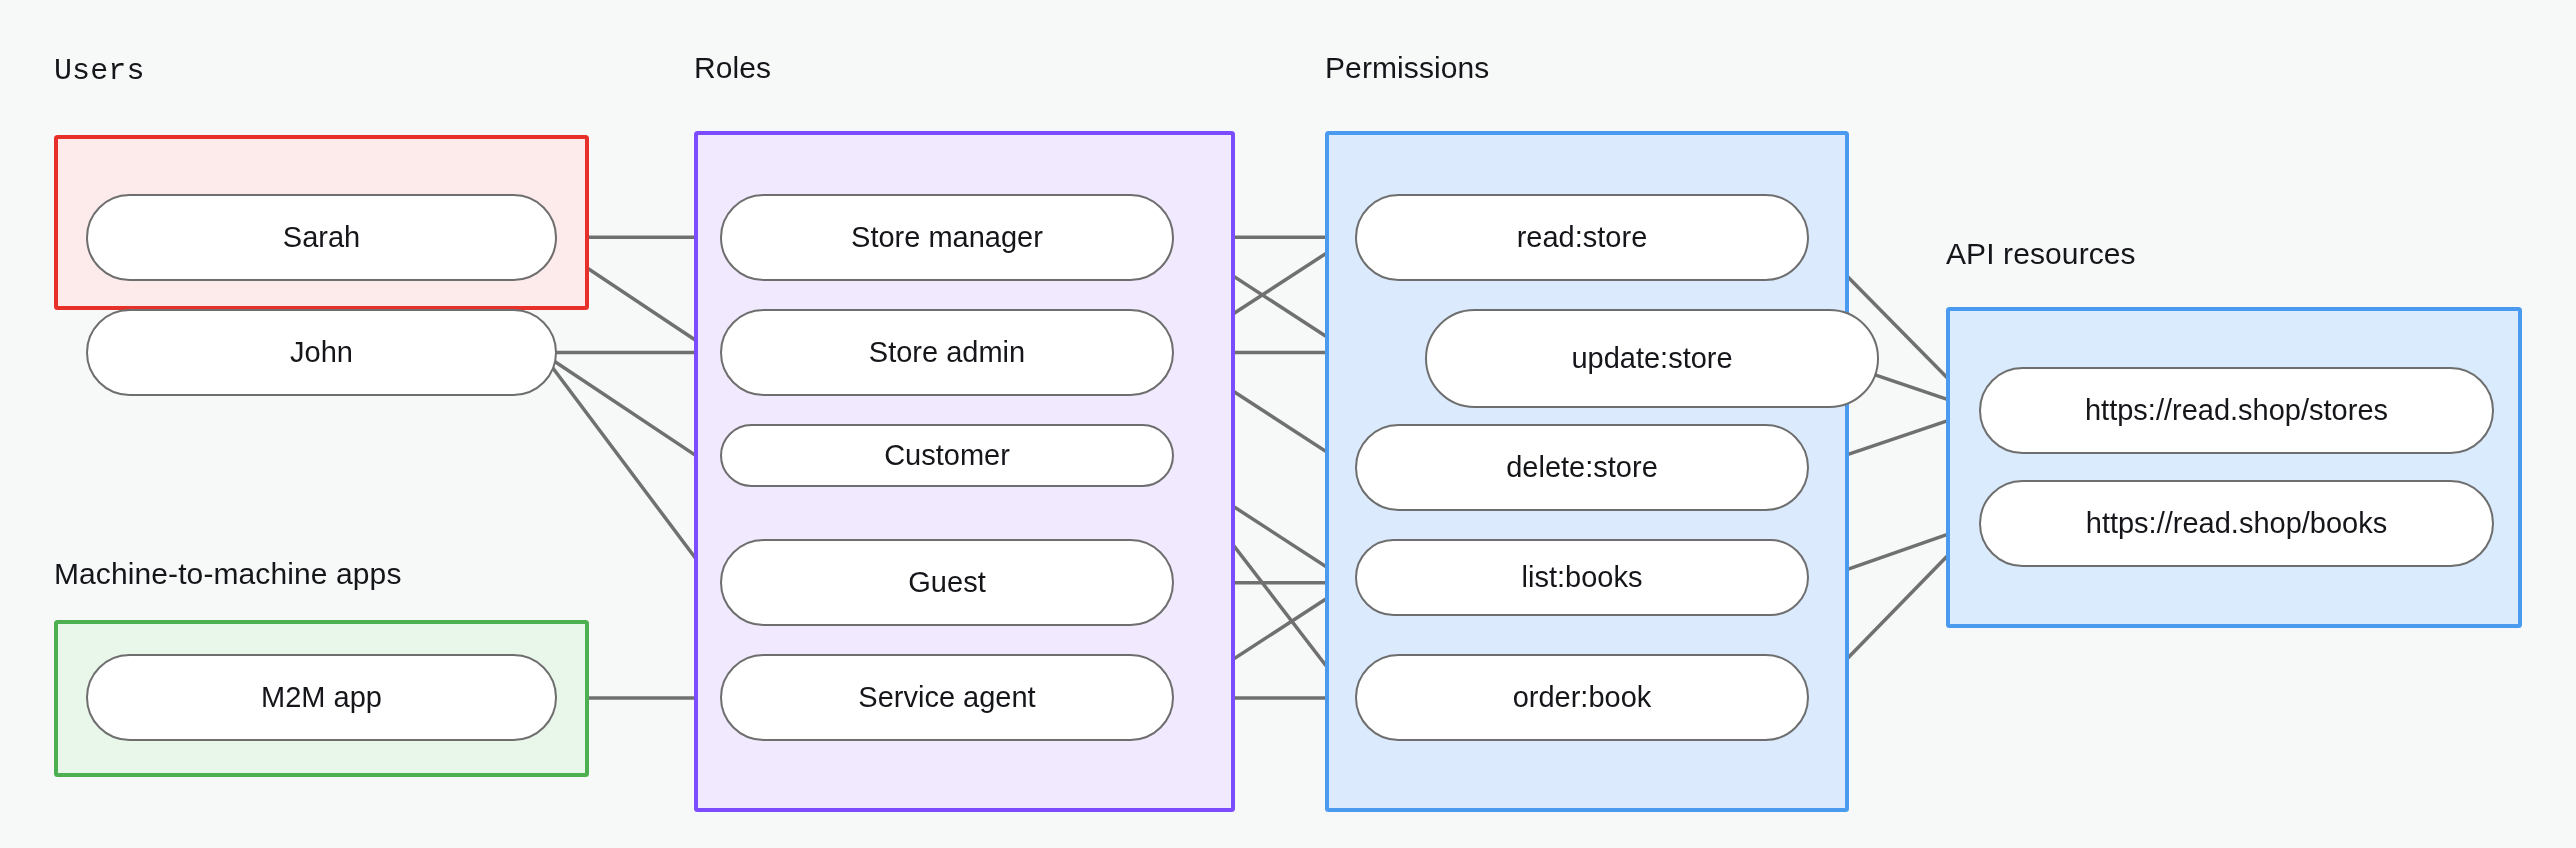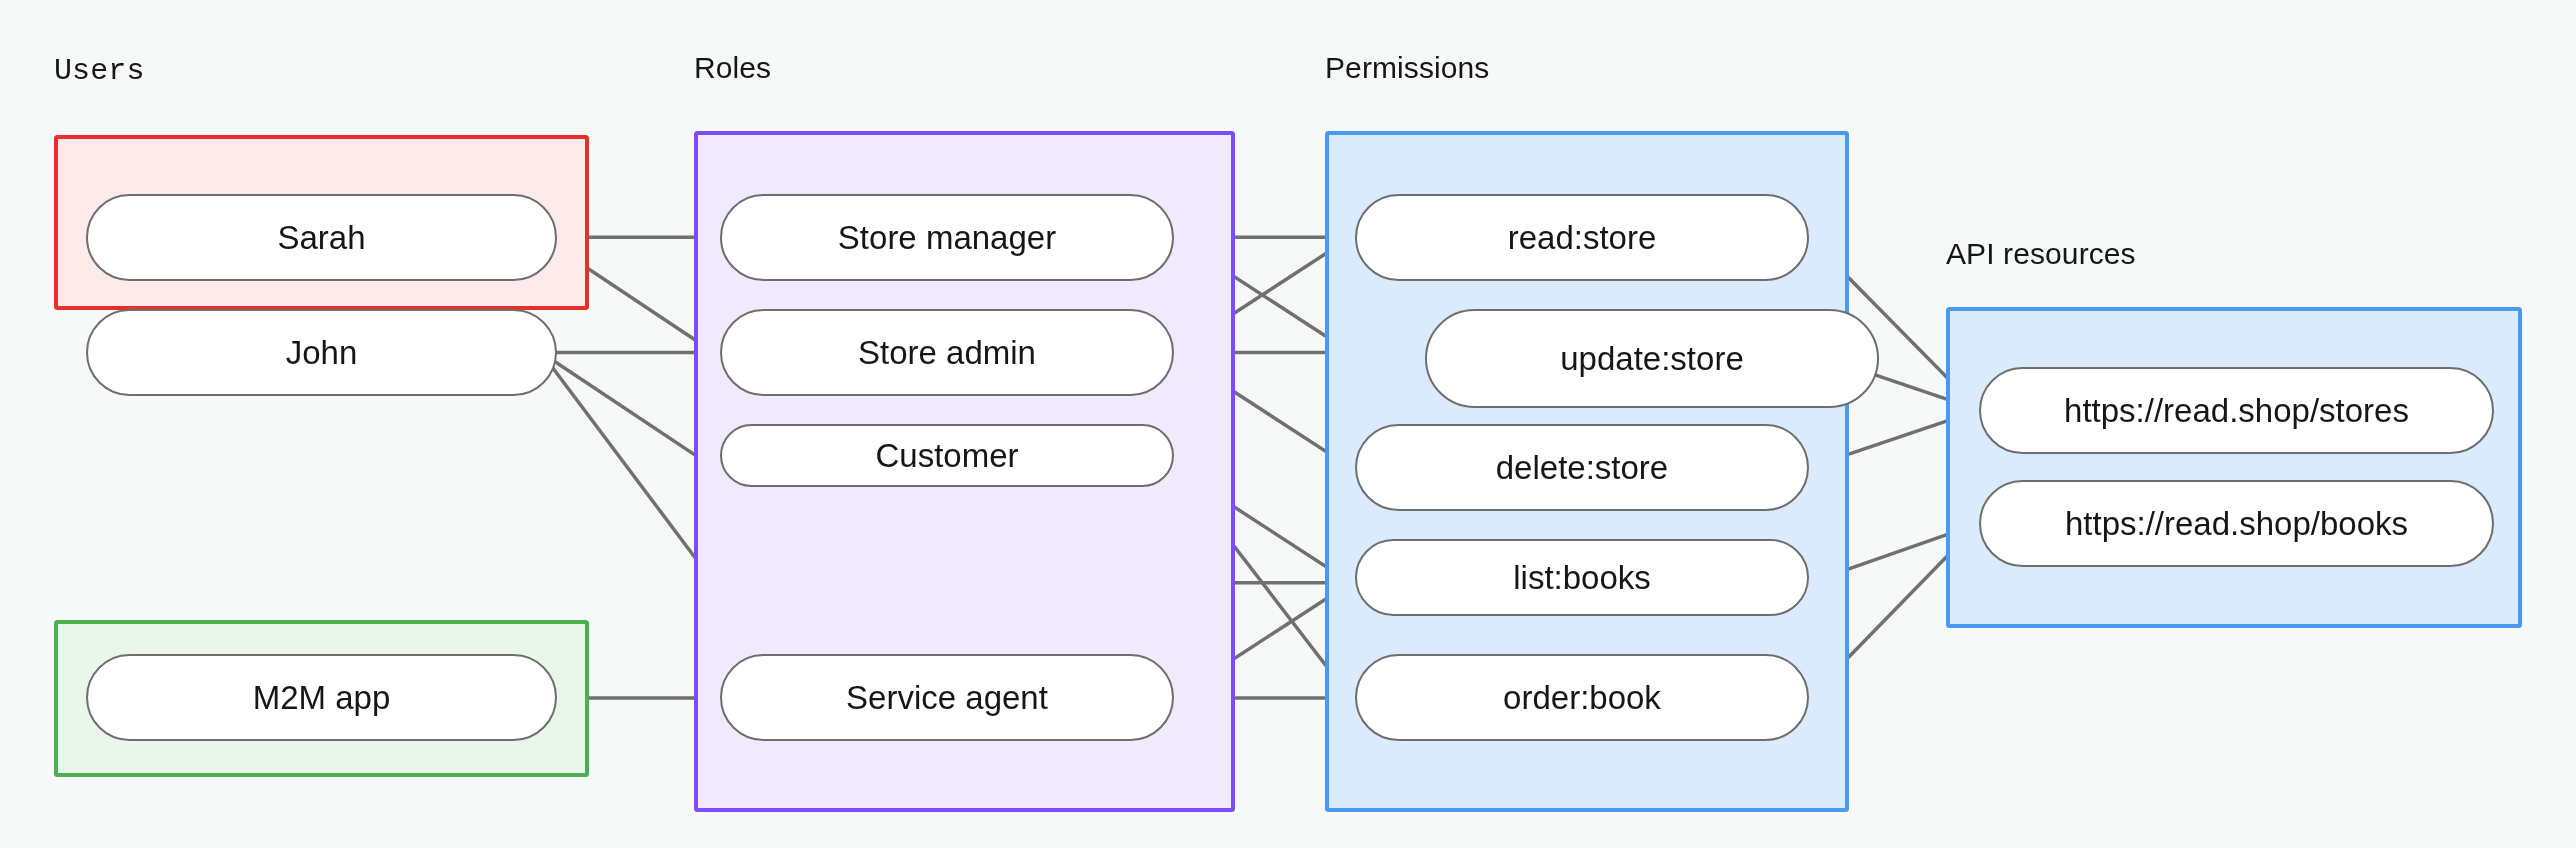--- a/index.html
+++ b/index.html
@@ -37,21 +37,21 @@
 
   .node{
     position:absolute;
     background:#ffffff;
     border:2.6px solid #6e6e6e;
     border-radius:872px;
     box-sizing:border-box;
     display:flex;
     align-items:center;
     justify-content:center;
-    font-size:33px;
+    font-size:29px;
     color:#15161a;
     white-space:nowrap;
     font-family:"Liberation Sans", sans-serif;
   }
 </style>
 </head>
 <body>
 
 <div id="stage">
 
@@ -100,28 +100,30 @@
       <circle cx="2268" cy="470" r="11"></circle>
       <circle cx="2268" cy="600" r="11"></circle>
     </g>
   </svg>
 
   <div class="group-title" style="left:54px;top:54px;font-family:Liberation Mono, monospace;">Users</div>
   <div class="group-box group-users" style="left:54px;top:135px;width:535px;height:175px;"></div>
   <div class="node" style="left:86px;top:194px;width:471px;height:87px;">Sarah</div>
   <div class="node" style="left:86px;top:309px;width:471px;height:87px;">John</div>
 
+  <div class="group-title" style="left:54px;top:557px;">Machine-to-machine apps</div>
   <div class="group-box group-m2m" style="left:54px;top:620px;width:535px;height:157px;"></div>
   <div class="node" style="left:86px;top:654px;width:471px;height:87px;text-align:right;">M2M app</div>
 
   <div class="group-title" style="left:694px;top:51px;">Roles</div>
   <div class="group-box group-roles" style="left:694px;top:131px;width:541px;height:681px;"></div>
   <div class="node" style="left:720px;top:309px;width:454px;height:87px;">Store admin</div>
   <div class="node" style="left:720px;top:194px;width:454px;height:87px;">Store manager</div>
   <div class="node" style="left:720px;top:424px;width:454px;height:63px;">Customer</div>
+  <div class="node" style="left:720px;top:539px;width:454px;height:87px;">Guest</div>
   <div class="node" style="left:720px;top:654px;width:454px;height:87px;">Service agent</div>
 
   <div class="group-title" style="left:1325px;top:51px;">Permissions</div>
   <div class="group-box group-perms" style="left:1325px;top:131px;width:524px;height:681px;"></div>
   <div class="node" style="left:1355px;top:194px;width:454px;height:87px;">read:store</div>
   <div class="node" style="left:1425px;top:309px;width:454px;height:99px;text-align:right;">update:store</div>
   <div class="node" style="left:1355px;top:424px;width:454px;height:87px;">delete:store</div>
   <div class="node" style="left:1355px;top:539px;width:454px;height:77px;">list:books</div>
   <div class="node" style="left:1355px;top:654px;width:454px;height:87px;">order:book</div>
 

